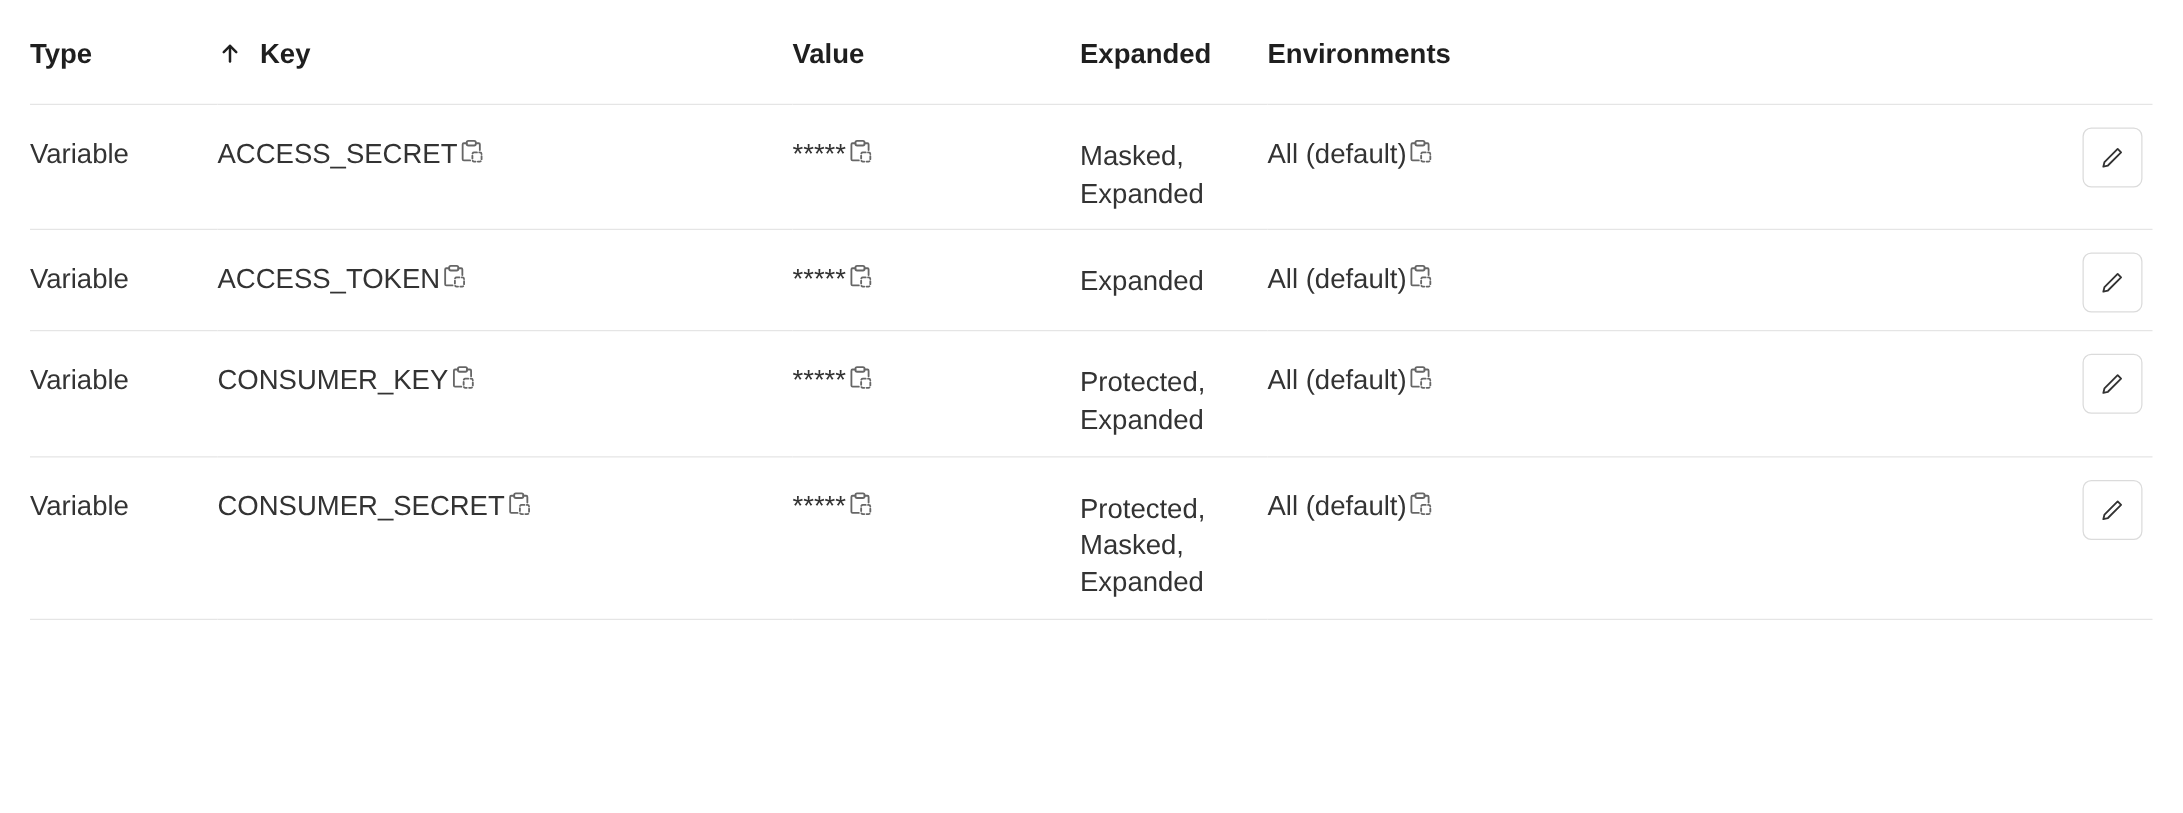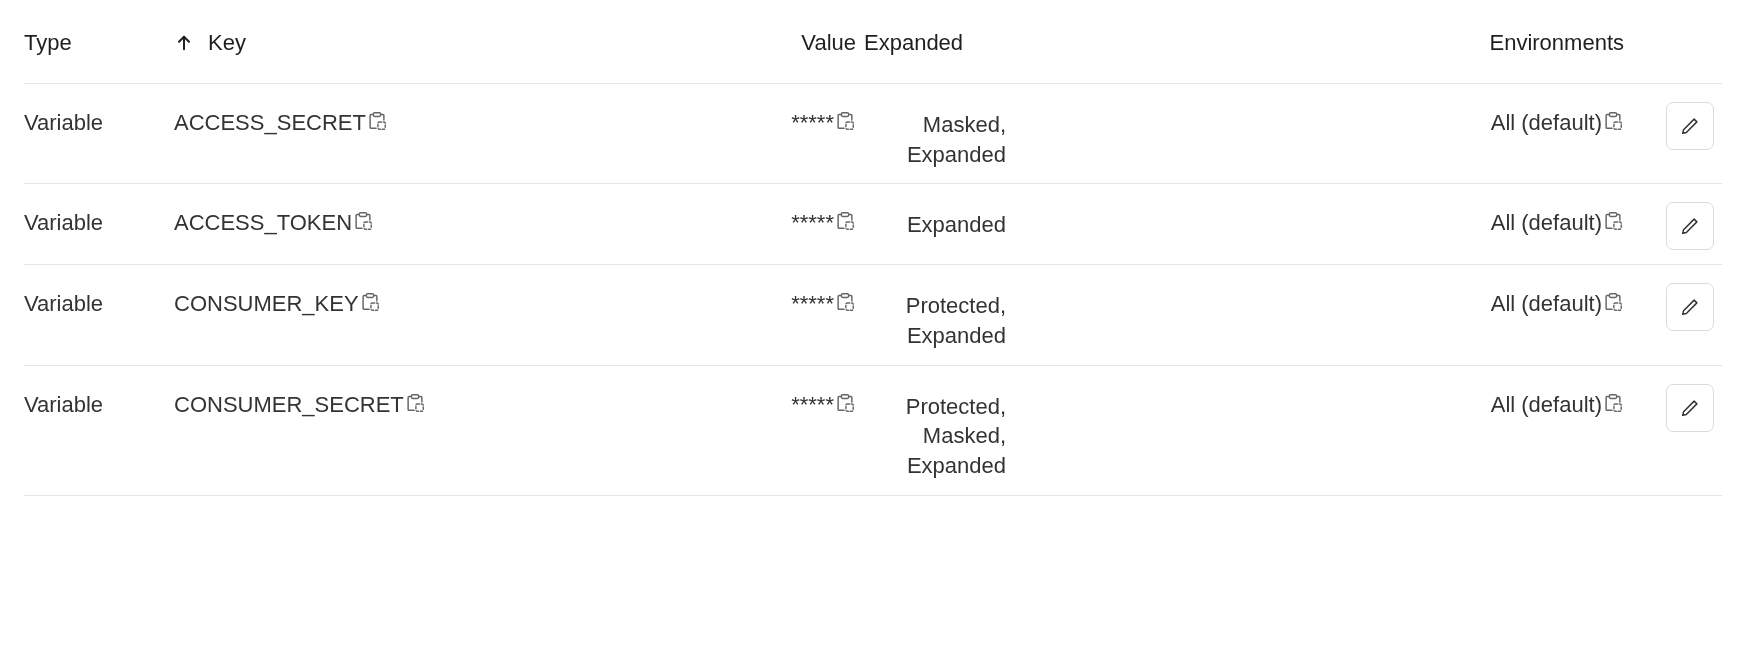--- a/index.html
+++ b/index.html
@@ -9,38 +9,38 @@
       background: #fff;
       font-size: 22px;
       padding: 18px 24px;
     }
     table {
       width: 100%;
       border-collapse: collapse;
     }
     thead th {
       text-align: left;
-      font-weight: 400;
+      font-weight: 700;
       padding: 12px 8px 24px 0;
       font-size: 22px;
       border-bottom: 1px solid #e5e5e5;
       vertical-align: top;
     }
     tbody td {
       padding: 26px 8px 14px 0;
       border-bottom: 1px solid #e5e5e5;
       vertical-align: top;
       font-size: 22px;
       color: #333;
     }
     .col-type { width: 150px; }
     .col-key { width: 460px; }
-    .col-value { width: 230px; text-align: right; }
+    .col-value { width: 230px; }
     .col-options { width: 150px; }
-    .col-env { width: auto; text-align: right; }
+    .col-env { width: auto; }
     .col-actions { width: 90px; text-align: right; }
     .header-key { display: inline-flex; align-items: center; gap: 14px; }
     .sort-arrow { display: inline-flex; }
     .cell-inline { display: inline-flex; align-items: flex-start; }
     .icon-btn {
       display: inline-flex;
       align-items: center;
       justify-content: center;
       color: #333;
       cursor: pointer;
@@ -53,21 +53,21 @@
       justify-content: center;
       width: 48px;
       height: 48px;
       border: 1px solid #dbdbdb;
       border-radius: 7px;
       background: #fff;
       cursor: pointer;
       float: right;
     }
     .edit-btn svg { display: block; }
-    .options-cell { line-height: 1.35; max-width: 150px; text-align: right; }
+    .options-cell { line-height: 1.35; max-width: 150px; }
     td.col-actions { text-align: right; vertical-align: top; padding-top: 18px; }
   </style>
 </head>
 <body>
 
 <table>
   <thead>
     <tr>
       <th class="col-type">Type</th>
       <th class="col-key">

